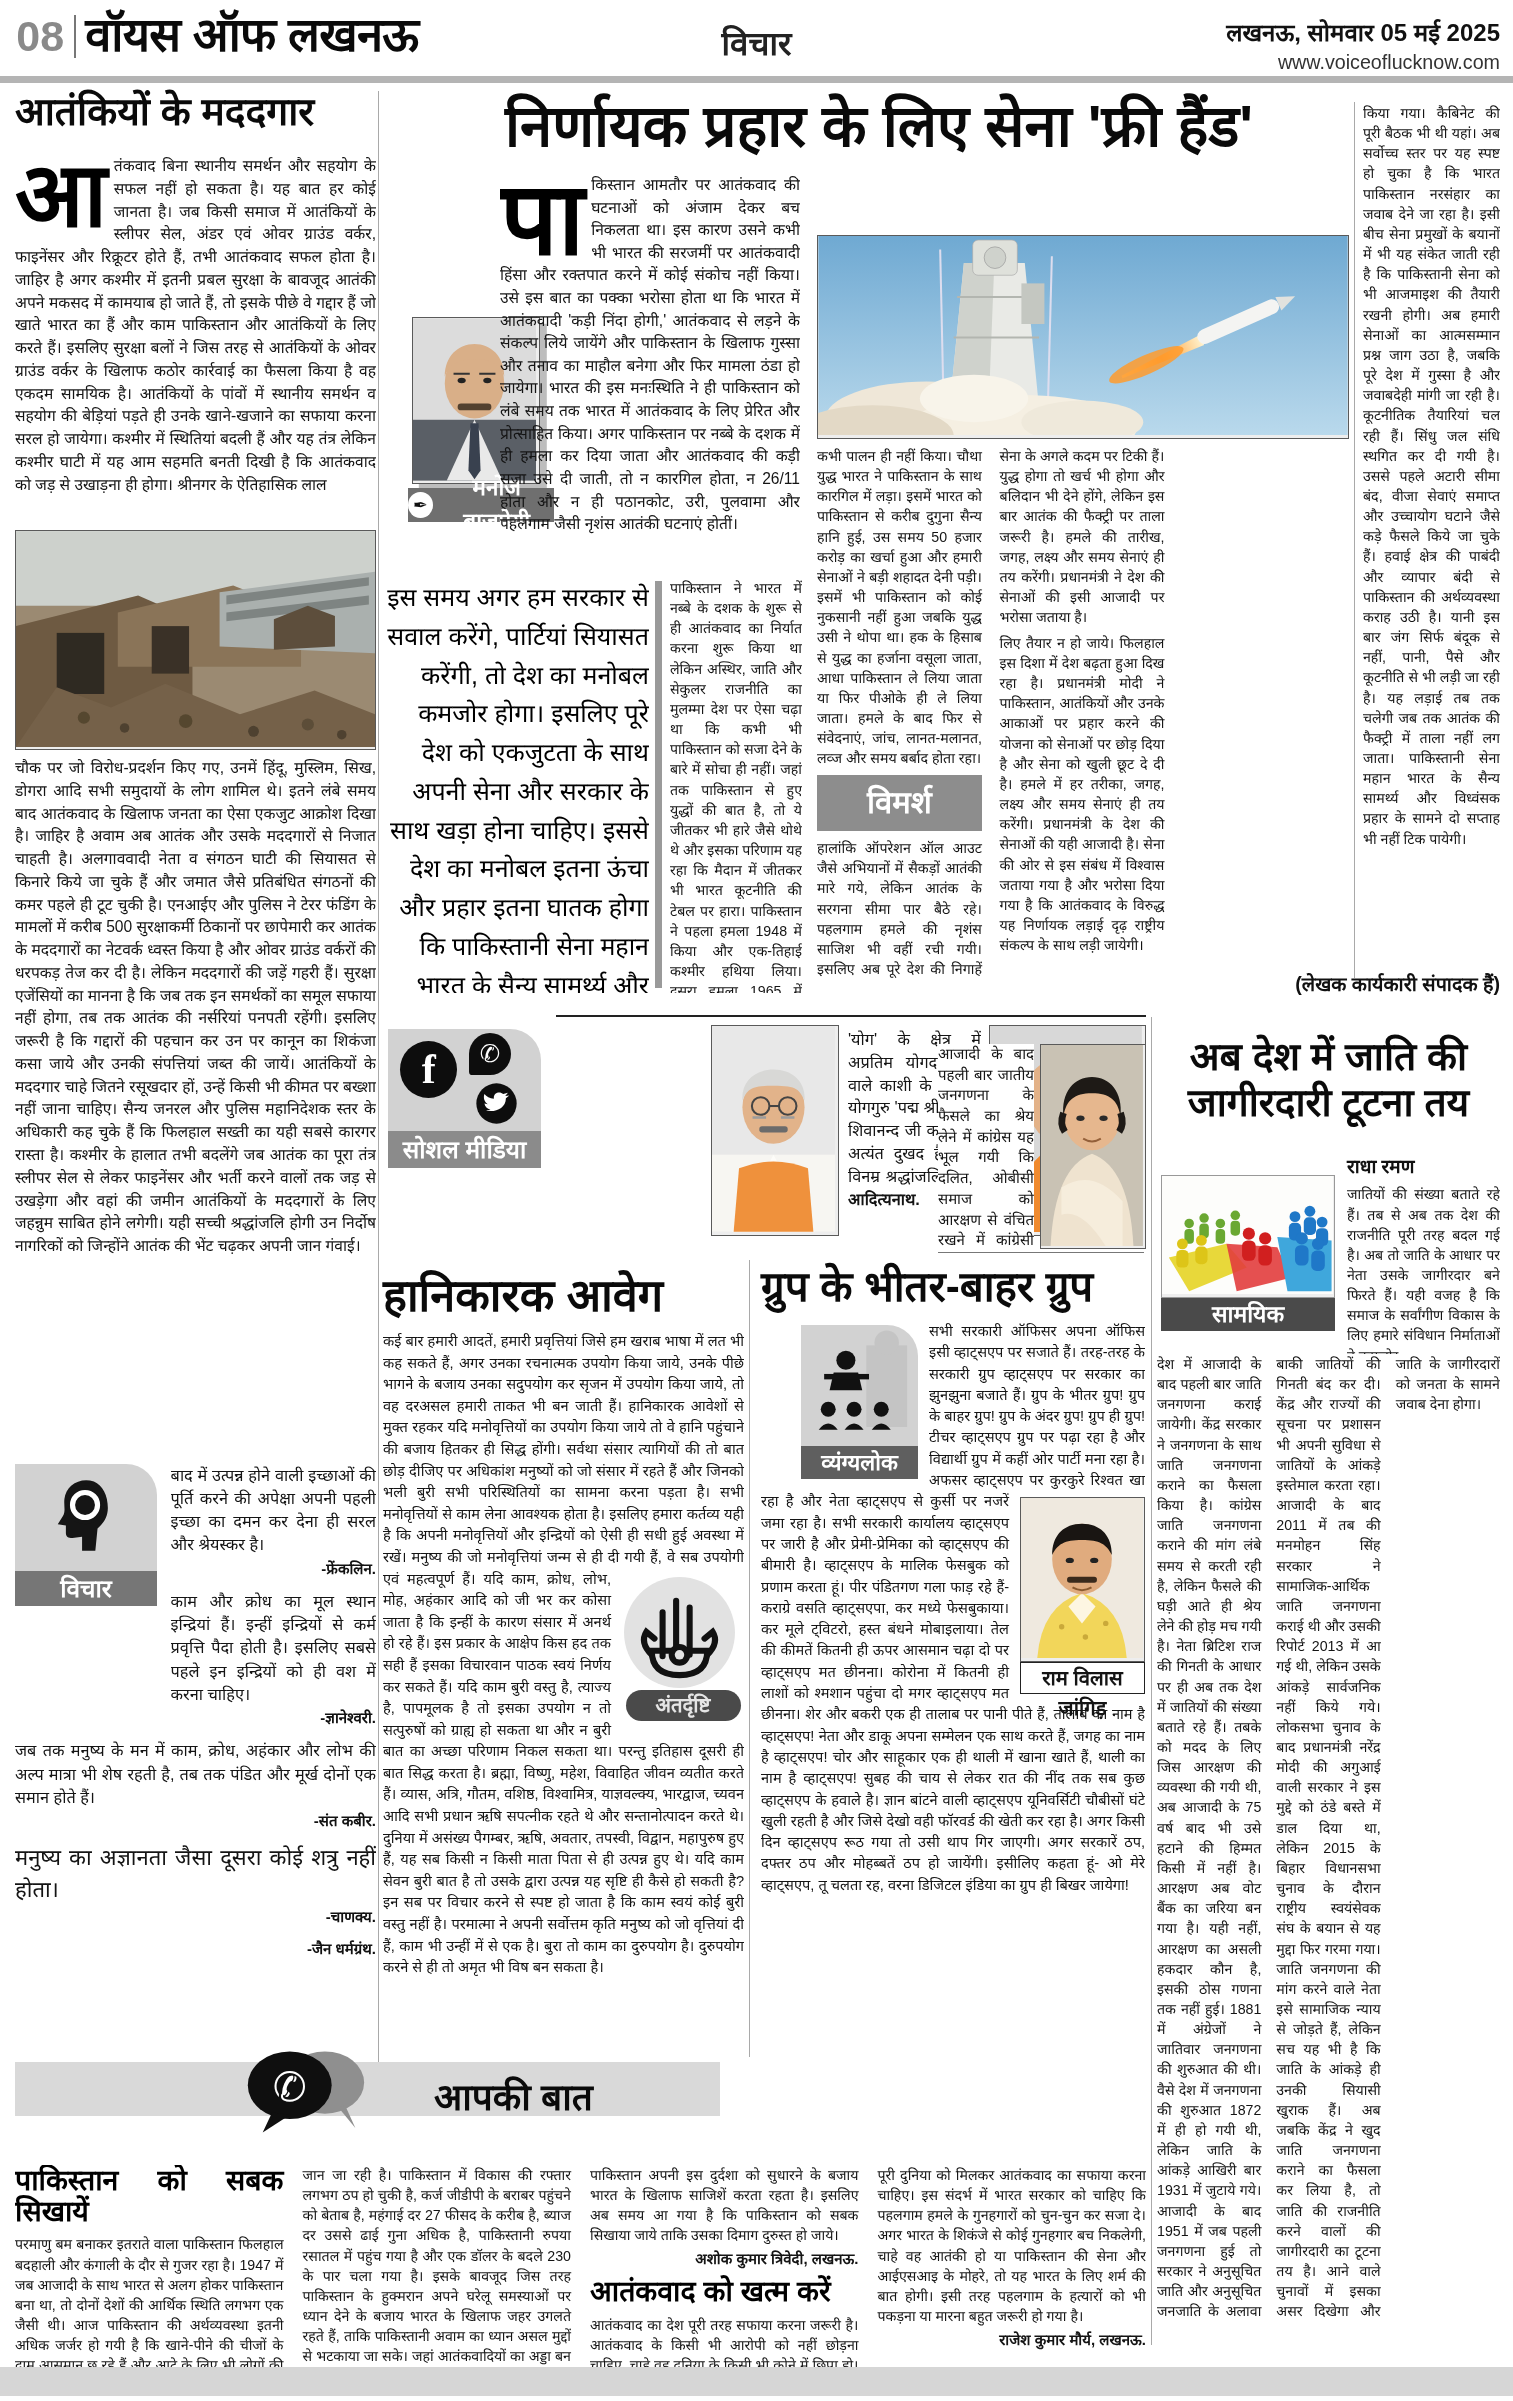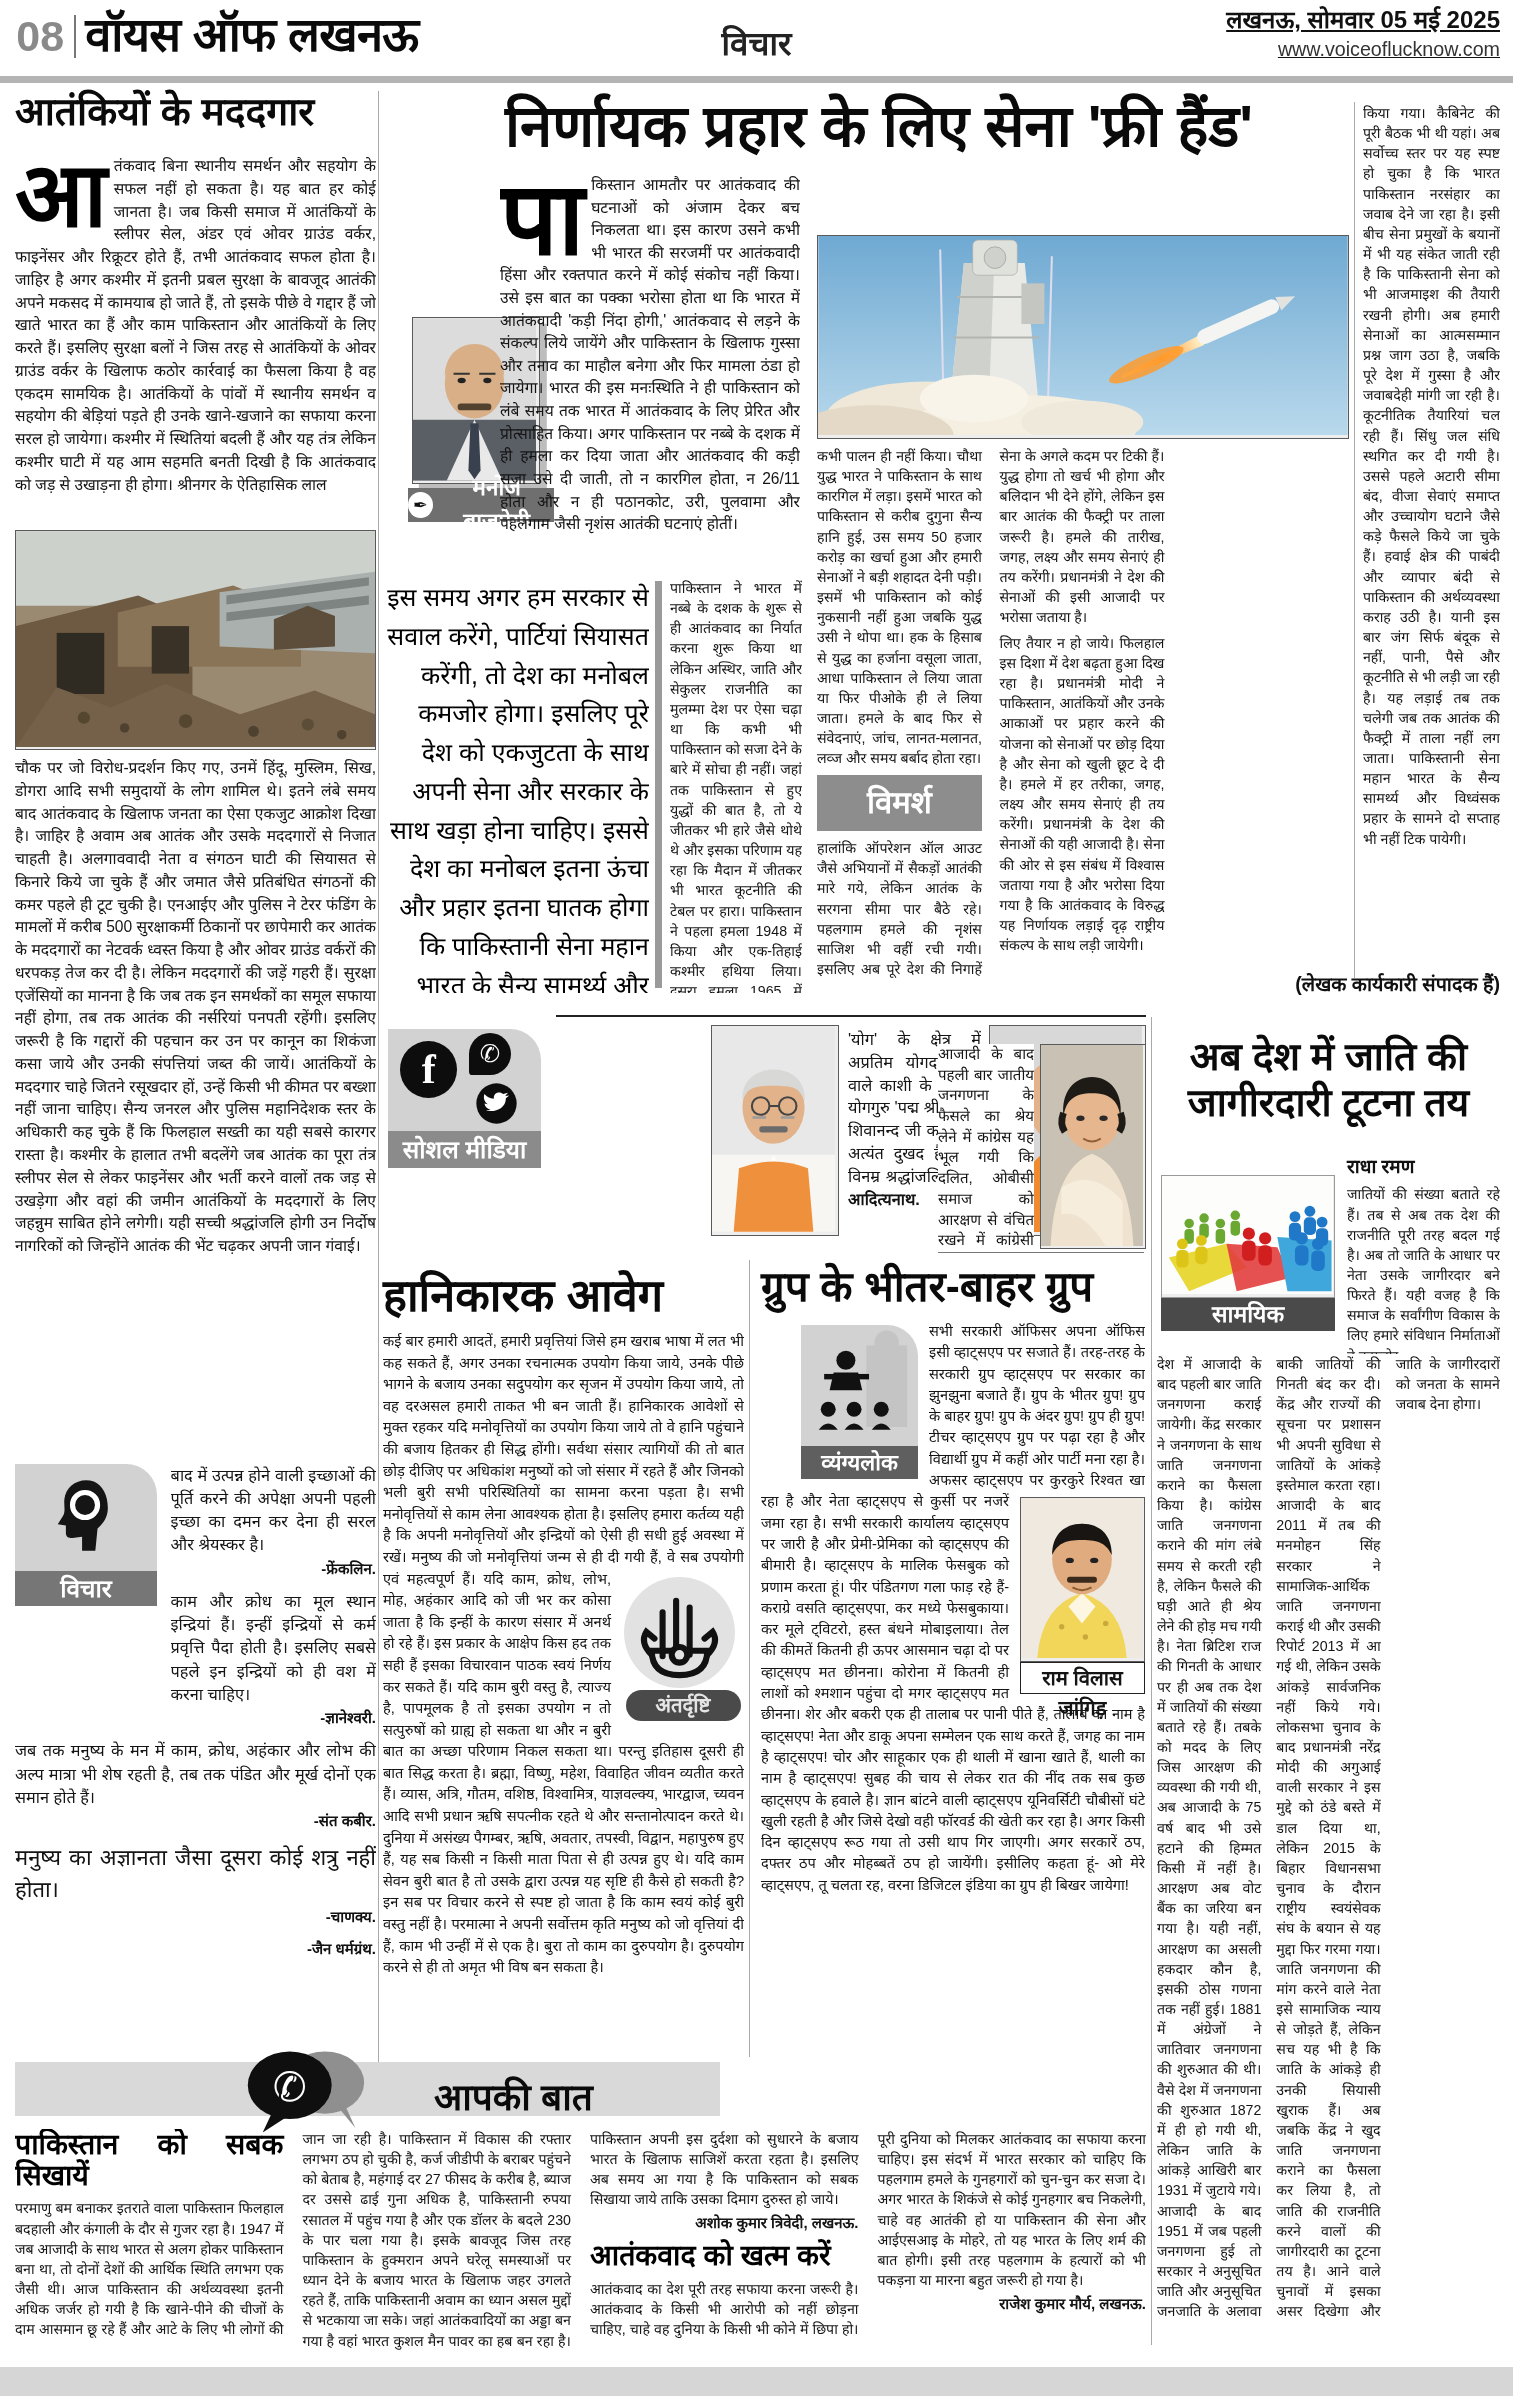--- a/index.html
+++ b/index.html
@@ -10,39 +10,39 @@
   .bt2{font-size:14.2px;line-height:1.40;text-align:justify;color:#141414;overflow:hidden;}
   .headline{font-weight:bold;color:#0a0a0a;}
   .dropcap{float:left;font-weight:bold;font-size:90px;line-height:.82;padding:4.1px 6.8px 0 0;color:#000;}
   .labelbar{background:#767676;color:#fff;font-weight:bold;text-align:center;}
   .tile{background:#d2d2d2;border-radius:0 31px 0 0;}
   .vrule{background:#a9a9a9;width:1.4px;}
   .photoframe{border:1.4px solid #5a5a5a;background:#eee;}
   .sig{font-weight:bold;text-align:right;font-size:15px;margin-top:2.7px;}
   .qauthor{font-weight:bold;text-align:right;font-size:15px;margin:1.4px 0 12.2px 0;}
   .cols3{column-count:3;column-gap:17.6px;column-fill:auto;}
-  .cols4{column-count:4;column-gap:19px;column-fill:auto;}
+  .cols4{column-count:4;column-gap:19px;column-fill:auto;margin-top:36px;}
   .ltitle{font-size:28.5px;font-weight:bold;line-height:1.1;margin:0 0 6.8px 0;color:#000;}
   .vimarsh{width:100%;height:56px;background:#8d8d8d;color:#fff;font-size:31px;font-weight:bold;
            text-align:center;line-height:56px;margin:6.8px 0;break-inside:avoid;}
   .floatcap{background:#fff;border:1.4px solid #222;font-weight:bold;text-align:center;}
   svg{display:block;}
 </style>
 </head>
 <body>
 
 <div id="page">
 
   <div class="abs" style="left:16.3px;top:11px;display:flex;align-items:flex-end;">
     <span style="font-size:43px;font-weight:bold;color:#8a8a8a;line-height:1;">08</span>
     <span style="display:inline-block;width:2px;height:43px;background:#777;margin:0 9.5px;"></span>
     <span style="font-size:47px;font-weight:bold;color:#0a0a0a;line-height:1;letter-spacing:-0.7px;">वॉयस ऑफ लखनऊ</span>
   </div>
   <div class="abs" style="left:655px;top:20.3px;width:203px;text-align:center;font-size:33px;font-weight:bold;color:#222;">विचार</div>
-  <div class="abs" style="left:1146px;top:2px;width:354px;text-align:right;text-decoration:underline;">
+  <div class="abs" style="left:1146px;top:15px;width:354px;text-align:right;">
     <div style="font-size:24px;font-weight:bold;color:#111;">लखनऊ, सोमवार 05 मई 2025</div>
     <div style="font-size:19.7px;color:#333;margin-top:2.7px;">www.voiceoflucknow.com</div>
   </div>
   <div class="abs" style="left:0;top:76px;width:1514px;height:6.8px;background:#b4b4b4;"></div>
 
   <div class="abs vrule" style="left:378px;top:91px;height:1971px;"></div>
   <div class="abs vrule" style="left:749px;top:1260px;height:797px;"></div>
   <div class="abs vrule" style="left:1151px;top:1017px;height:1328px;"></div>
   <div class="abs vrule" style="left:1354px;top:102px;height:876px;"></div>
 

